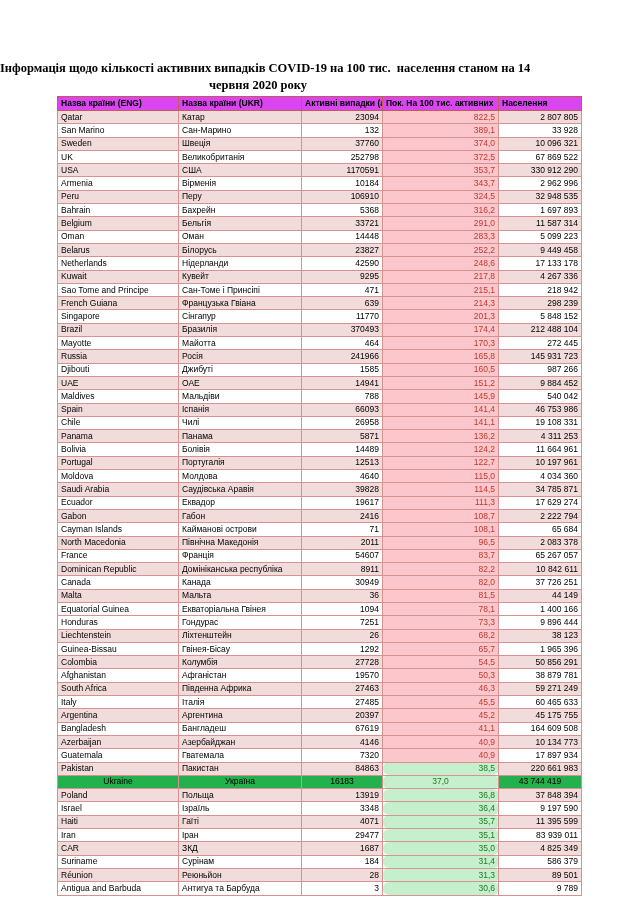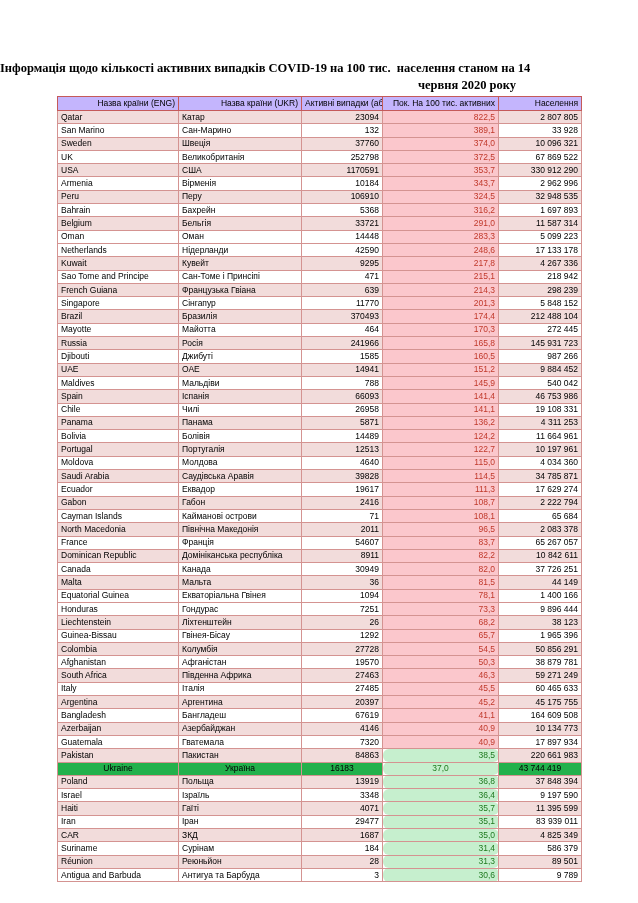--- a/index.html
+++ b/index.html
@@ -5,38 +5,38 @@
   html,body { margin:0; padding:0; }
   body {
     width:638px; height:903px; background:#ffffff;
     font-family:"Liberation Sans", sans-serif;
     -webkit-font-smoothing:antialiased;
   }
   .page { position:relative; width:638px; height:903px; background:#fff; overflow:hidden; }
 
   .doc-title {
     position:absolute; top:60px; left:0; width:516px;
-    text-align:right; font-family:"Liberation Serif", serif;
+    text-align:center; font-family:"Liberation Serif", serif;
     font-weight:700; font-size:12.5px; line-height:17px; color:#000;
   }
   .doc-title div { white-space:pre; }
 
   table.covid {
     position:absolute; left:57px; top:96px; width:524px;
     border-collapse:collapse; table-layout:fixed;
     font-size:8.5px; color:#000;
     border:1.5px solid var(--border-dark);
   }
   th, td {
     border:1px solid var(--border); padding:0 3px;
     height:12.3px; line-height:11px;
     overflow:hidden; white-space:nowrap; font-weight:400;
   }
   th {
-    font-weight:400; text-align:right; background:#c4b5fd;
+    font-weight:700; text-align:left; background:#d946ef;
     border-color:var(--border-dark); border-bottom-width:1.5px;
     height:13px;
   }
   td.num { text-align:right; }
   tr.band td { background:var(--band); }
   td.rate.bad  { background:var(--bad-bg);  color:var(--bad-text); }
   td.rate.good { background:var(--good-bg); color:var(--good-text);border-radius:6px; }
   tr.hl td { background:var(--hl); color:#000;text-align:center; }
   tr.hl td.rate.good { background:var(--good-bg); color:var(--good-text); }
 </style>
@@ -130,20 +130,27 @@
           <td class="num rate bad">291,0</td>
           <td class="num">11 587 314</td>
         </tr>
         <tr>
           <td>Oman</td>
           <td>Оман</td>
           <td class="num">14448</td>
           <td class="num rate bad">283,3</td>
           <td class="num">5 099 223</td>
         </tr>
+        <tr class="band">
+          <td>Belarus</td>
+          <td>Білорусь</td>
+          <td class="num">23827</td>
+          <td class="num rate bad">252,2</td>
+          <td class="num">9 449 458</td>
+        </tr>
         <tr>
           <td>Netherlands</td>
           <td>Нідерланди</td>
           <td class="num">42590</td>
           <td class="num rate bad">248,6</td>
           <td class="num">17 133 178</td>
         </tr>
         <tr class="band">
           <td>Kuwait</td>
           <td>Кувейт</td>

